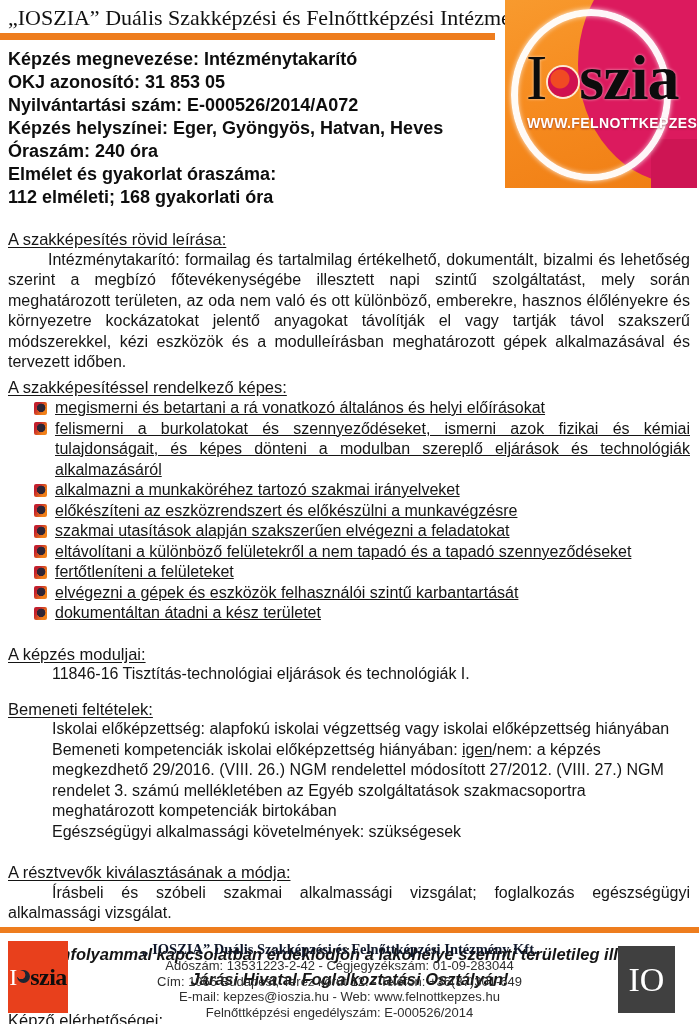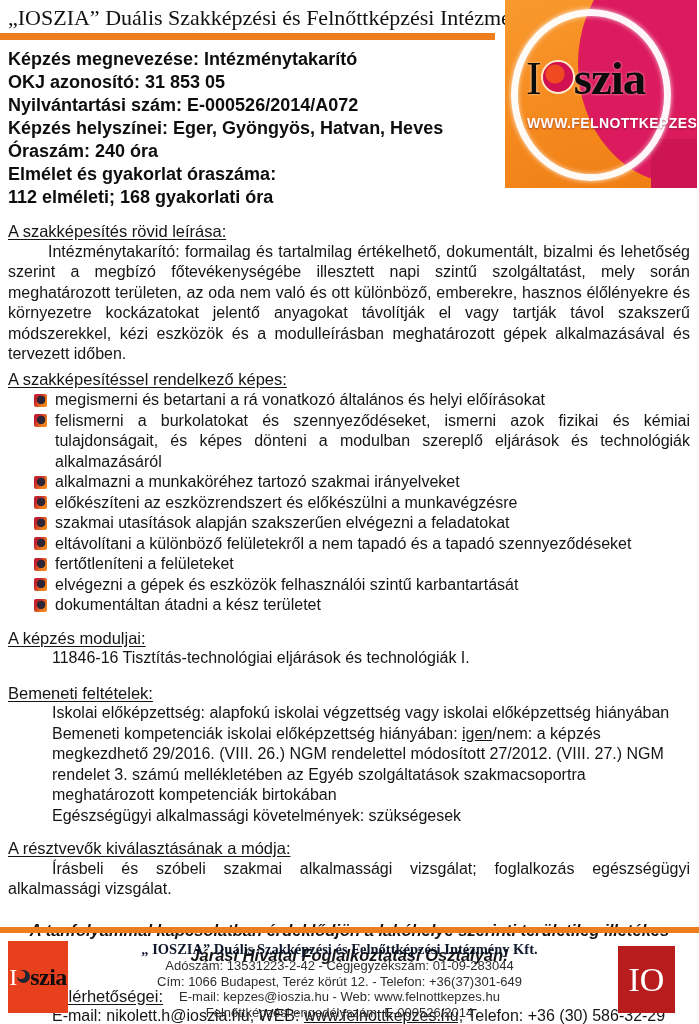--- a/index.html
+++ b/index.html
@@ -29,45 +29,45 @@
   .lg-pink{ position:absolute; left:38%; top:-30%; width:108%; height:128%; border-radius:50%; }
   .lg-pink2{ position:absolute; right:0; bottom:0; width:24%; height:26%; }
   .lg-ring{
     position:absolute; left:3%; top:5%; width:76%; height:84%;
     border:7px solid rgba(255,255,255,.96); border-radius:50%;
     box-shadow:0 0 5px rgba(255,255,255,.85), inset 0 0 5px rgba(255,255,255,.7);
   }
   .lg-text{
     position:absolute; left:21px; top:50px;
     font-family:"Liberation Serif", serif; color:#0c0c0c;
-    font-size:47px; line-height:56px; white-space:nowrap;
+    font-size:64px; line-height:56px; white-space:nowrap;
     text-shadow:0 0 3px rgba(255,255,255,.65);
   }
   .lg-text .lg-i{ font-weight:normal; }
   .lg-dot{
     display:inline-block; width:30px; height:30px; border-radius:50%;
     margin:0 1px 2px 1px; vertical-align:baseline;
     box-shadow:0 0 0 2px rgba(255,255,255,.8);
   }
   .lg-text .lg-rest{ font-weight:bold; letter-spacing:-1px; }
   .lg-url{
     position:absolute; left:22px; top:115px;
     color:#fff; font-weight:bold; font-size:14px; letter-spacing:.4px;
     text-shadow:0 1px 2px rgba(120,20,40,.6); white-space:nowrap;
   }
   
   .sec{ margin-left:8px; margin-right:9px; font-size:16px; line-height:20.5px; }
   .sec-h{
     font-size:16.5px; font-weight:normal; margin:0;
     text-decoration:underline; text-underline-offset:2px;
   }
-  .mt12{margin-top:12px;} .mt14{margin-top:14px;}
+  .mt12{margin-top:20px;} .mt14{margin-top:14px;}
   .mt4{margin-top:4px;} .mt18{margin-top:18px;}
   .para{ margin:0; text-align:justify; text-indent:40px; }
-  .bullets{ list-style:none; margin:1px 0 0 0; padding:0; }
+  .bullets{ list-style:none; margin:1px 0 0 0; padding:0;text-decoration:underline; }
   .bullets li{ position:relative; padding-left:47px; text-align:justify; }
   .blt{
     position:absolute; left:26px; top:3.5px; width:13px; height:13px;
     border-radius:2px;
     background:
       radial-gradient(circle at 55% 45%, #2e2636 0 4px, transparent 4.5px),
       linear-gradient(125deg, #c2202d 25%, #f08019 75%);
   }
   .indent-block{ margin:0; padding-left:44px; }
   .u{ text-decoration:underline; }
@@ -187,17 +187,17 @@
           <span class="f-dot"></span>
           <span class="f-rest">szia</span>
         </div>
       <div class="f-center">
         <div class="f-company">„ IOSZIA” Duális Szakképzési és Felnőttképzési Intézmény Kft.</div>
         <div>Adószám: 13531223-2-42 - Cégjegyzékszám: 01-09-283044</div>
         <div>Cím: 1066 Budapest, Teréz körút 12. - Telefon: +36(37)301-649</div>
         <div>E-mail: kepzes@ioszia.hu - Web: www.felnottkepzes.hu</div>
         <div>Felnőttképzési engedélyszám: E-000526/2014</div>
       </div>
-      <div class="f-logo-right" style="background:#b91c1c;">IO</div>
+      <div class="f-logo-right" style="background:#404040;">IO</div>
     </div>
   </div>
 
 </div>
 
 </body></html>

